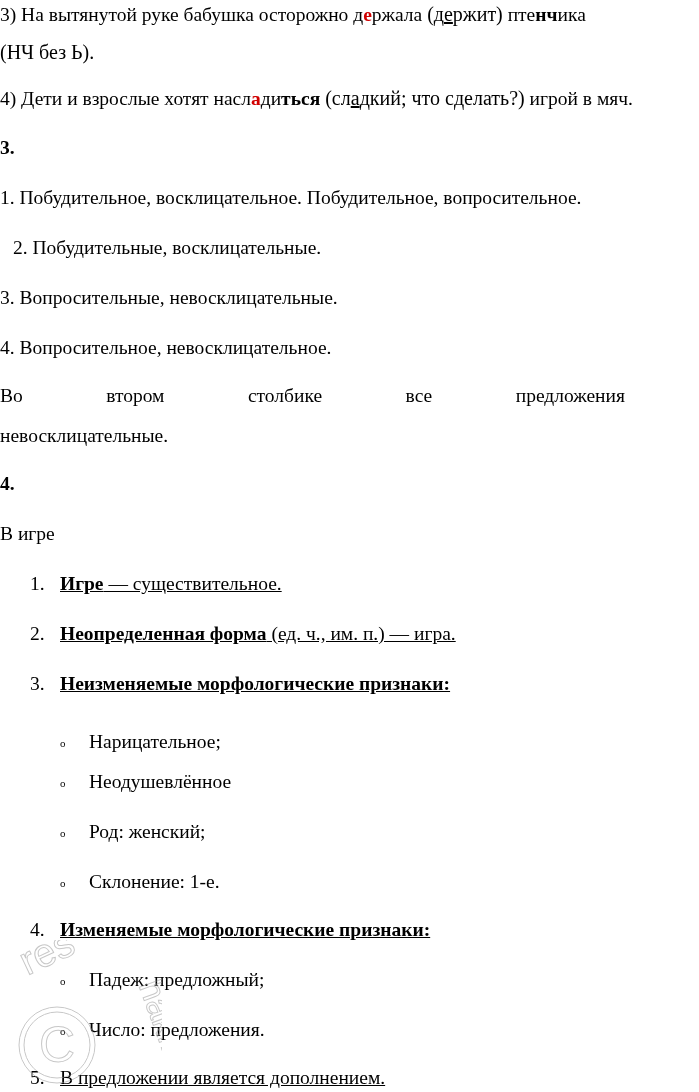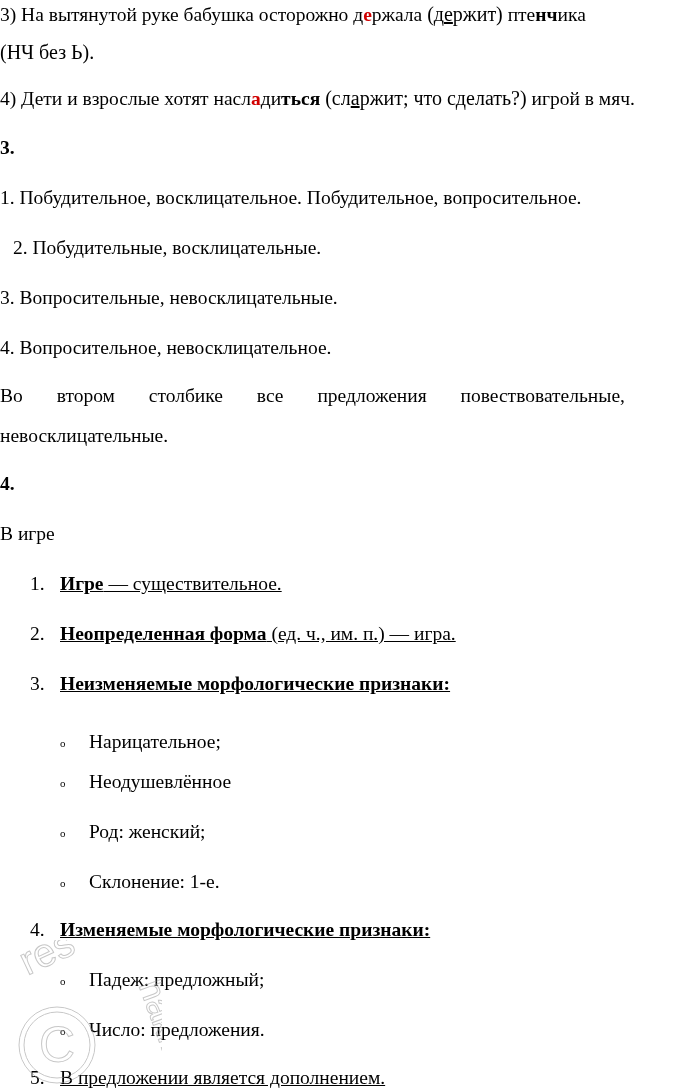--- a/index.html
+++ b/index.html
@@ -79,36 +79,35 @@
 <body>
 
 <div class="page">
 
   <div class="line" style="top:2px;">
     <span>3) На вытянутой руке бабушка осторожно д</span><span class="red">е</span><span>ржала </span><span class="small"><span>(д</span><span class="u">е</span><span>ржит)</span></span><span> пте</span><span class="b">нч</span><span>ика</span>
   </div>
   <div class="line small" style="top:40px;">(НЧ без Ь).</div>
 
   <div class="line" style="top:86px;">
-    <span>4) Дети и взрослые хотят насл</span><span class="red">а</span><span>ди</span><span class="b">ться</span><span class="small"><span> (сл</span><span class="u">а</span><span>ржит; что сделать?)</span></span><span> игрой в мяч.</span>
+    <span>4) Дети и взрослые хотят насл</span><span class="red">а</span><span>ди</span><span class="b">ться</span><span class="small"><span> (сл</span><span class="u">а</span><span>дкий; что сделать?)</span></span><span> игрой в мяч.</span>
   </div>
 
   <div class="line b" style="top:136px;">3.</div>
   <div class="line" style="top:186px;">1. Побудительное, восклицательное. Побудительное, вопросительное.</div>
   <div class="line" style="top:236px;padding-left:13px;">2. Побудительные, восклицательные.</div>
   <div class="line" style="top:286px;">3. Вопросительные, невосклицательные.</div>
   <div class="line" style="top:336px;">4. Вопросительное, невосклицательное.</div>
 
   <div class="justify" style="top:384px;">
     <span>Во</span>
     <span>втором</span>
     <span>столбике</span>
     <span>все</span>
     <span>предложения</span>
-    <span>повествовательные,</span>
   </div>
   <div class="line" style="top:424px;">невосклицательные.</div>
 
   <div class="line b" style="top:472px;">4.</div>
   <div class="line" style="top:522px;">В игре</div>
 
   <div class="ol-item" style="top:572px;">
     <span class="num">1.</span><span class="b">Игре</span><span> — существительное.</span>
   </div>
   <div class="ol-item" style="top:622px;">

